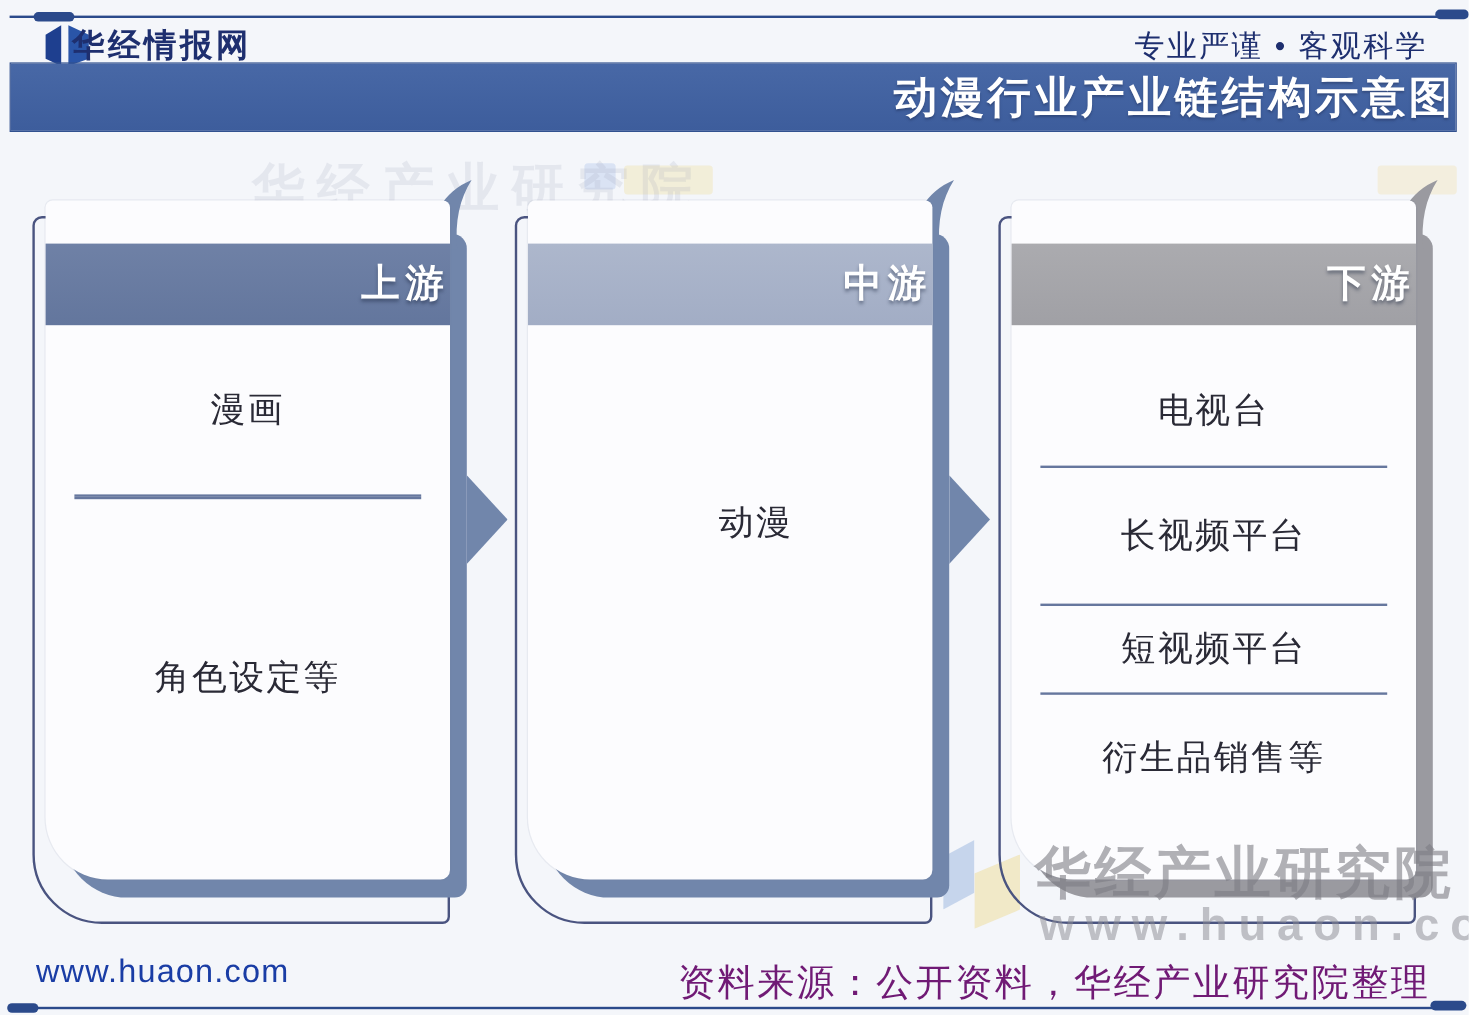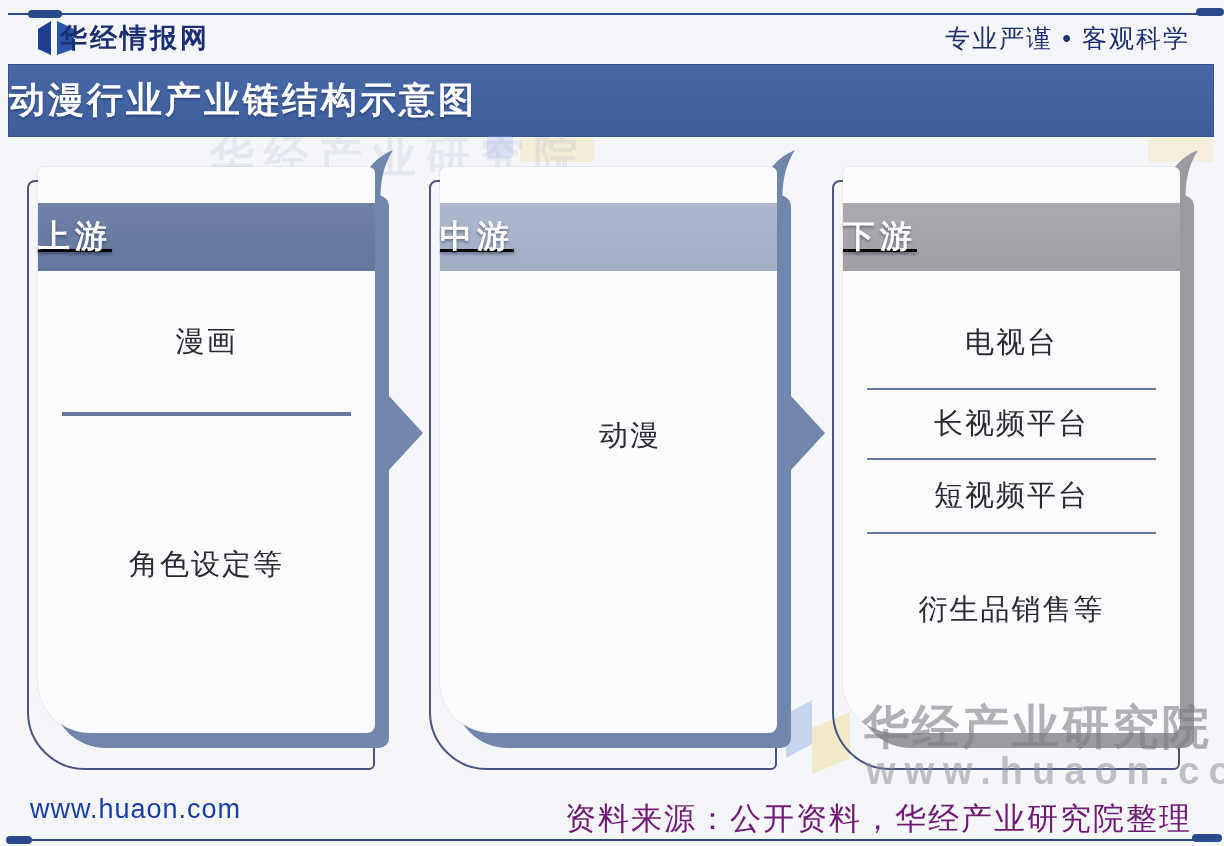--- a/index.html
+++ b/index.html
@@ -9,23 +9,23 @@
   
   .top-rule{position:absolute;left:8px;right:8px;top:13px;height:2px;background:#2b4a8b;}
   .rule-dash{position:absolute;height:8px;border-radius:4px;background:#2b4a8b;}
   .dash-tl{left:28px;top:10px;width:34px;}
   .dash-tr{left:1196px;top:8px;width:28px;}
   .brand{position:absolute;left:60px;top:20px;font-size:27px;font-weight:600;letter-spacing:3px;color:#1e2f6f;}
   .logo{position:absolute;left:36px;top:19px;width:40px;height:38px;}
   .slogan{position:absolute;right:34px;top:22px;font-size:25px;font-weight:500;letter-spacing:2px;color:#1e2f6f;}
 
   
-  .title-bar{position:absolute;left:8px;top:64px;width:1206px;height:73px;
+  .title-bar{position:absolute;left:8px;top:52px;width:1206px;height:58px;
     background:linear-gradient(180deg,#4868a6,#3d5d9c);border:1px solid #32518f;box-sizing:border-box;
-    display:flex;align-items:center;justify-content:flex-start;}
+    display:flex;align-items:center;justify-content:flex-end;}
   .title-bar span{color:#ffffff;font-size:36px;font-weight:bold;letter-spacing:3px;text-shadow:0 2px 2px rgba(20,30,60,.35);}
 
   
   .ghost-top{position:absolute;left:210px;top:128px;font-size:44px;font-weight:bold;letter-spacing:10px;
     color:rgba(150,158,178,0.16);z-index:1;}
   .patch{position:absolute;z-index:0;border-radius:3px;}
   .patch-b1{left:487px;top:136px;width:26px;height:22px;background:rgba(150,180,230,.28);}
   .patch-y1{left:520px;top:138px;width:74px;height:24px;background:rgba(240,220,150,.32);}
   .patch-y2{left:1148px;top:138px;width:66px;height:24px;background:rgba(240,220,150,.28);}
   .diamond{position:absolute;z-index:1;}
@@ -42,21 +42,21 @@
   .shadow{position:absolute;left:25px;top:47px;width:337px;height:553px;border-radius:6px 12px 10px 54px;}
   .c1 .shadow,.c2 .shadow{background:#7186ab;}
   .c3 .shadow{background:#9a9aa0;}
   .curl{position:absolute;left:324px;top:2px;width:44px;height:58px;}
   .c1 .curl path,.c2 .curl path{fill:#7186ab;}
   .c3 .curl path{fill:#9a9aa0;}
   .arrow{position:absolute;left:362px;top:248px;width:34px;height:74px;}
   .arrow polygon{fill:#7186ab;}
   .panel{position:absolute;left:11px;top:19px;width:337px;height:566px;background:#fcfcfe;
     border-radius:6px 6px 8px 52px;box-shadow:0 0 0 1px rgba(120,130,160,.10);}
-  .band{position:absolute;left:0;right:0;top:36px;height:68px;display:flex;align-items:center;justify-content:flex-start;text-decoration:underline;}
+  .band{position:absolute;left:0;right:0;top:36px;height:68px;display:flex;align-items:center;justify-content:flex-end;}
   .band span{color:#fff;font-size:32px;font-weight:bold;letter-spacing:5px;text-shadow:0 2px 3px rgba(25,35,60,.45);}
   .c1 .band{background:linear-gradient(180deg,#6f81a6,#63769d);}
   .c2 .band{background:linear-gradient(180deg,#adb7cc,#a2adc5);}
   .c3 .band{background:linear-gradient(180deg,#ababaf,#a0a0a5);}
   .rows{position:absolute;left:0;right:0;top:104px;bottom:0;display:flex;flex-direction:column;border-radius:0 0 8px 52px;overflow:hidden;}
   .row{display:flex;align-items:center;justify-content:center;font-size:29px;letter-spacing:2px;color:#2a2a36;flex:none;box-sizing:border-box;}
   .divider{height:2px;background:#66779e;margin:0 24px;flex:none;}
   .c2 .row{flex:1;} .c2 .row span{transform:translateY(-66px);display:block;margin-left:43px;}
 
   
@@ -145,21 +145,21 @@
     <svg class="curl" viewBox="0 0 44 58">
       <path d="M4,58 C8,30 18,10 42,0 C32,16 28,34 30,58 Z"></path>
     </svg>
     <div class="panel">
       <div class="band">
         <span>下游</span>
       </div>
       <div class="rows">
         <div class="row" style="height:117px;padding-top:26px">电视台</div>
         <div class="divider"></div>
-        <div class="row" style="height:68px">长视频平台</div>
+        <div class="row" style="height:113px">长视频平台</div>
         <div class="divider"></div>
         <div class="row" style="height:72px">短视频平台</div>
         <div class="divider"></div>
         <div class="row" style="flex:1;padding-bottom:48px">衍生品销售等</div>
       </div>
     </div>
   </div>
 
   <div class="wm-brand">华经产业研究院</div>
   <div class="wm-site">www.huaon.com</div>

